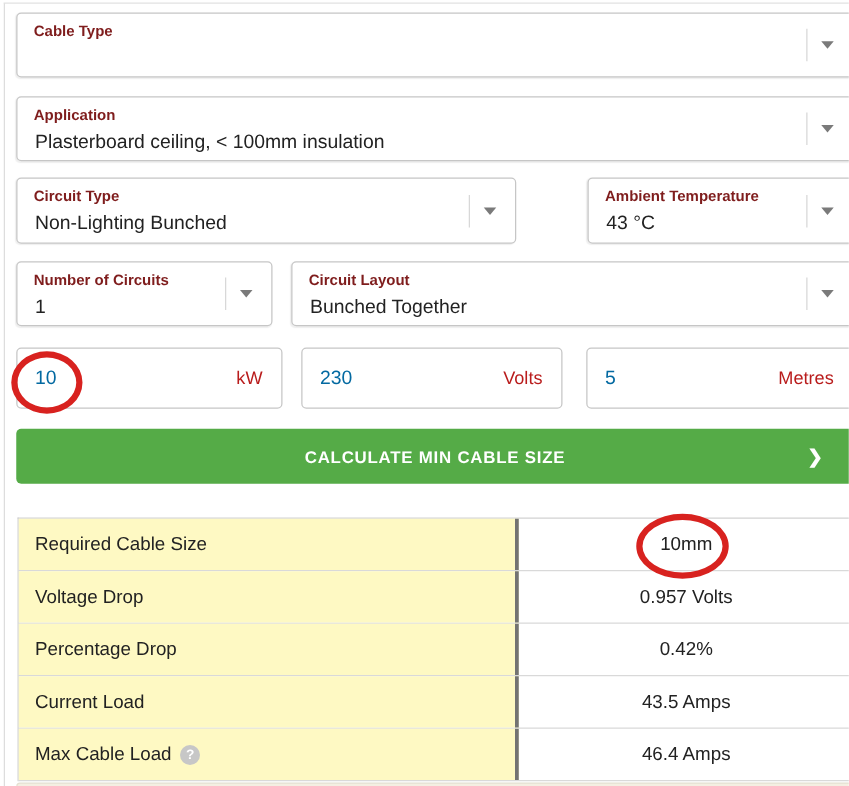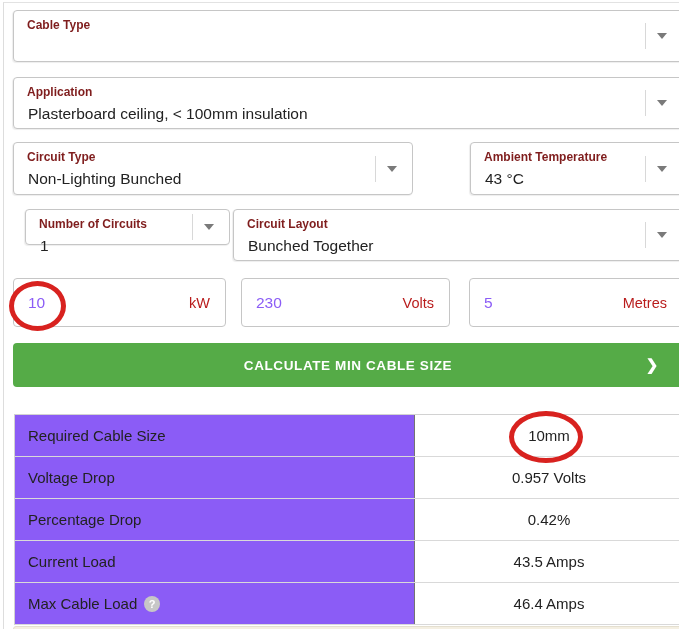--- a/index.html
+++ b/index.html
@@ -18,37 +18,37 @@
   .selbox .sep { position:absolute; right:36px; top:50%; margin-top:-13px; width:1px;
                  height:26px; background:#d8d8d8; }
   .selbox .arr { position:absolute; right:15px; top:50%; margin-top:-3px; width:0; height:0;
                  border-left:5px solid transparent; border-right:5px solid transparent;
                  border-top:6px solid #7a7a7a; }
 
   
   .inbox { position:absolute; background:#fff; border:1px solid #c6c6c6; border-radius:4px;
            height:49px; }
   .inbox input { position:absolute; left:0; top:0; width:70%; height:100%; border:none;
-                 outline:none; padding-left:14px; font-size:15.5px; color:#8b5cf6;
+                 outline:none; padding-left:14px; font-size:15.5px; color:#0369a1;
                  font-family:"Liberation Sans", sans-serif; background:transparent; }
   .inbox .unit { position:absolute; right:15px; top:50%; transform:translateY(-50%);
                  font-size:14.5px; color:#b91c1c; }
 
   .calc-btn { position:absolute; left:13px; top:343px; width:670px; height:44px;
               background:#55ab47; border:none; border-radius:4px; color:#fff;
               font-family:"Liberation Sans", sans-serif; font-size:13.5px; font-weight:bold;
               letter-spacing:0.6px; cursor:pointer; }
   .calc-btn .chev { position:absolute; right:24px; top:50%; transform:translateY(-50%);
                     font-size:15px; font-weight:bold; }
 
   
   .rtable { position:absolute; left:14px; top:414px; width:670px;
             border:1px solid #d2d2d2; border-bottom:none; }
   .rrow { display:flex; height:42px; border-bottom:1px solid #d9d9d9; }
-  .rlabel { width:400px; background:#8b5cf6; border-right:1px solid #737373;
+  .rlabel { width:400px; background:#fef9c3; border-right:3px solid #737373;
             display:flex; align-items:center; padding-left:13px; font-size:15px; color:#222; }
   .rvalue { flex:1; display:flex; align-items:center; justify-content:center;
             font-size:15px; color:#222; }
   .qicon { display:inline-block; width:16px; height:16px; border-radius:50%;
            background:#c7c7c7; color:#fff; font-size:11px; font-weight:bold;
            text-align:center; line-height:16px; margin-left:7px; cursor:pointer; }
 
   .notice-strip { position:absolute; left:13px; top:626px; width:670px; height:20px;
                   background:#f4efe2; border:1px solid #e4dfd0; border-radius:3px; }
 
@@ -81,21 +81,21 @@
   <div class="sep"></div>
   <div class="arr"></div>
 </div>
 <div class="selbox" style="left:470px; top:142px; width:213px; height:53px;">
   <div class="lbl">Ambient Temperature</div>
   <div class="val">43 °C</div>
   <div class="sep"></div>
   <div class="arr"></div>
 </div>
 
-<div class="selbox" style="left:13px; top:209px; width:205px; height:36px;margin-left:12px;">
+<div class="selbox" style="left:13px; top:209px; width:205px; height:52px;">
   <div class="lbl">Number of Circuits</div>
   <div class="val">1</div>
   <div class="sep"></div>
   <div class="arr"></div>
 </div>
 <div class="selbox" style="left:233px; top:209px; width:450px; height:52px;">
   <div class="lbl">Circuit Layout</div>
   <div class="val">Bunched Together</div>
   <div class="sep"></div>
   <div class="arr"></div>

